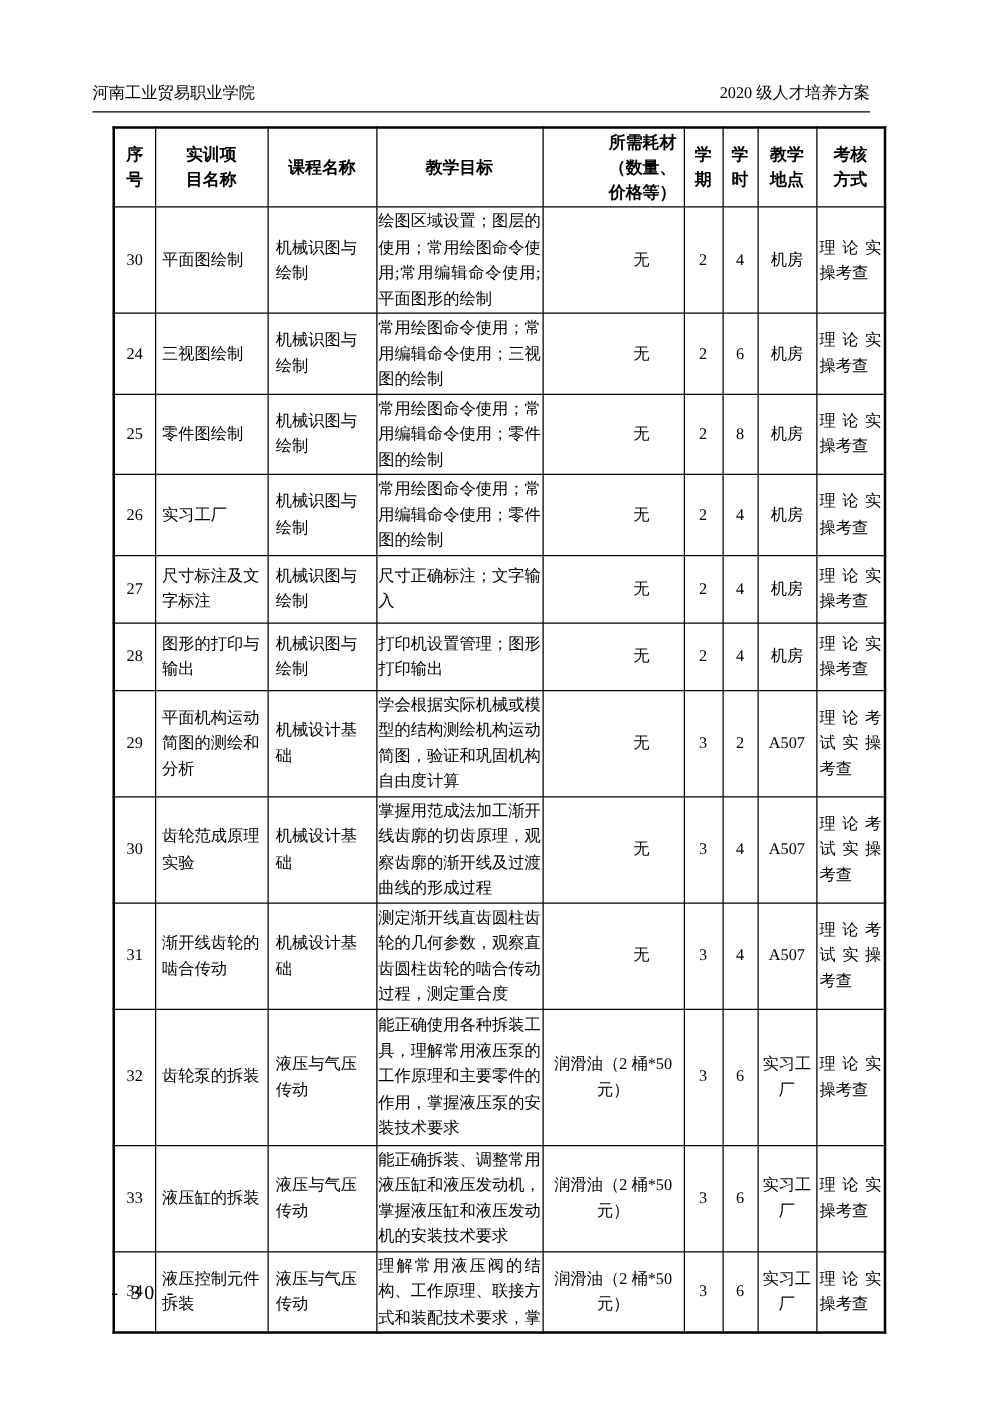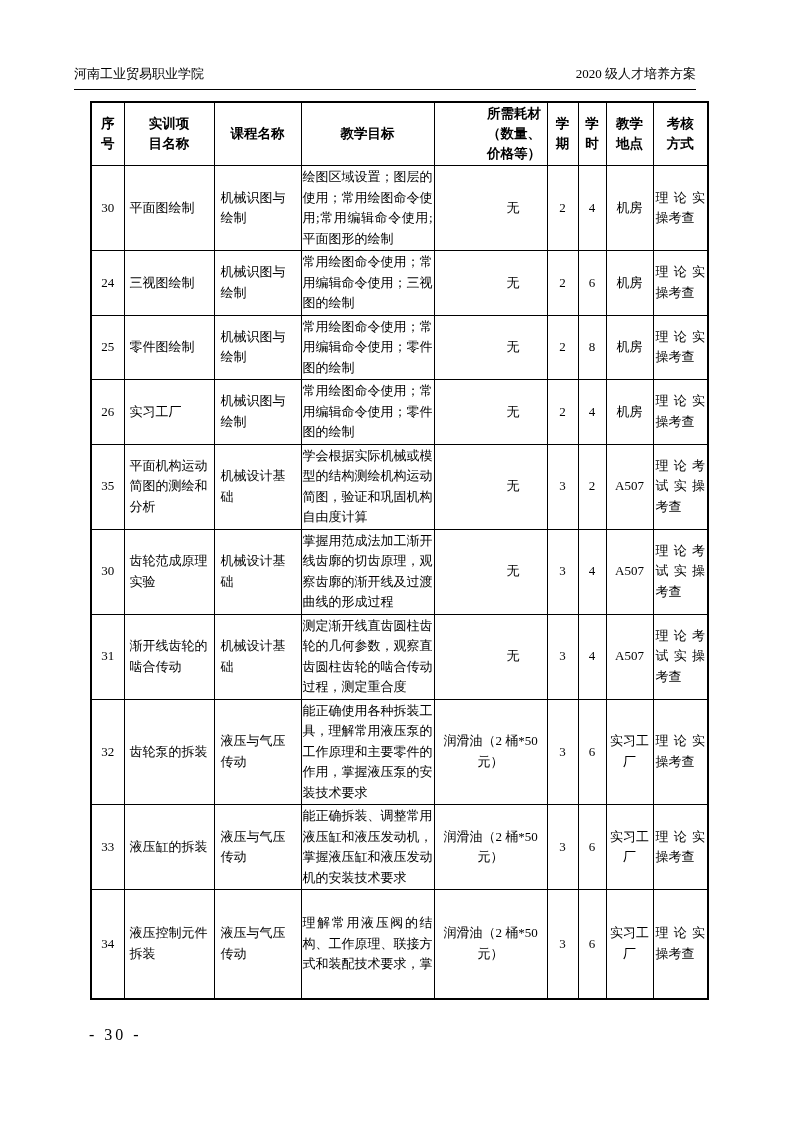--- a/index.html
+++ b/index.html
@@ -158,21 +158,43 @@
         <td class="col-project">实习工厂</td>
         <td class="col-course">机械识图与绘制</td>
         <td class="col-goal">常用绘图命令使用；常用编辑命令使用；零件图的绘制</td>
         <td class="col-materials">无</td>
         <td class="col-semester">2</td>
         <td class="col-hours">4</td>
         <td class="col-location">机房</td>
         <td class="col-assessment">理论实操考查</td>
       </tr>
       <tr>
-        <td class="col-num">35</td>
+        <td class="col-num">27</td>
+        <td class="col-project">尺寸标注及文字标注</td>
+        <td class="col-course">机械识图与绘制</td>
+        <td class="col-goal">尺寸正确标注；文字输入</td>
+        <td class="col-materials">无</td>
+        <td class="col-semester">2</td>
+        <td class="col-hours">4</td>
+        <td class="col-location">机房</td>
+        <td class="col-assessment">理论实操考查</td>
+      </tr>
+      <tr>
+        <td class="col-num">28</td>
+        <td class="col-project">图形的打印与输出</td>
+        <td class="col-course">机械识图与绘制</td>
+        <td class="col-goal">打印机设置管理；图形打印输出</td>
+        <td class="col-materials">无</td>
+        <td class="col-semester">2</td>
+        <td class="col-hours">4</td>
+        <td class="col-location">机房</td>
+        <td class="col-assessment">理论实操考查</td>
+      </tr>
+      <tr>
+        <td class="col-num">29</td>
         <td class="col-project">平面机构运动简图的测绘和分析</td>
         <td class="col-course">机械设计基础</td>
         <td class="col-goal">学会根据实际机械或模型的结构测绘机构运动简图，验证和巩固机构自由度计算</td>
         <td class="col-materials">无</td>
         <td class="col-semester">3</td>
         <td class="col-hours">2</td>
         <td class="col-location">A507</td>
         <td class="col-assessment">理论考试实操考查</td>
       </tr>
       <tr>

